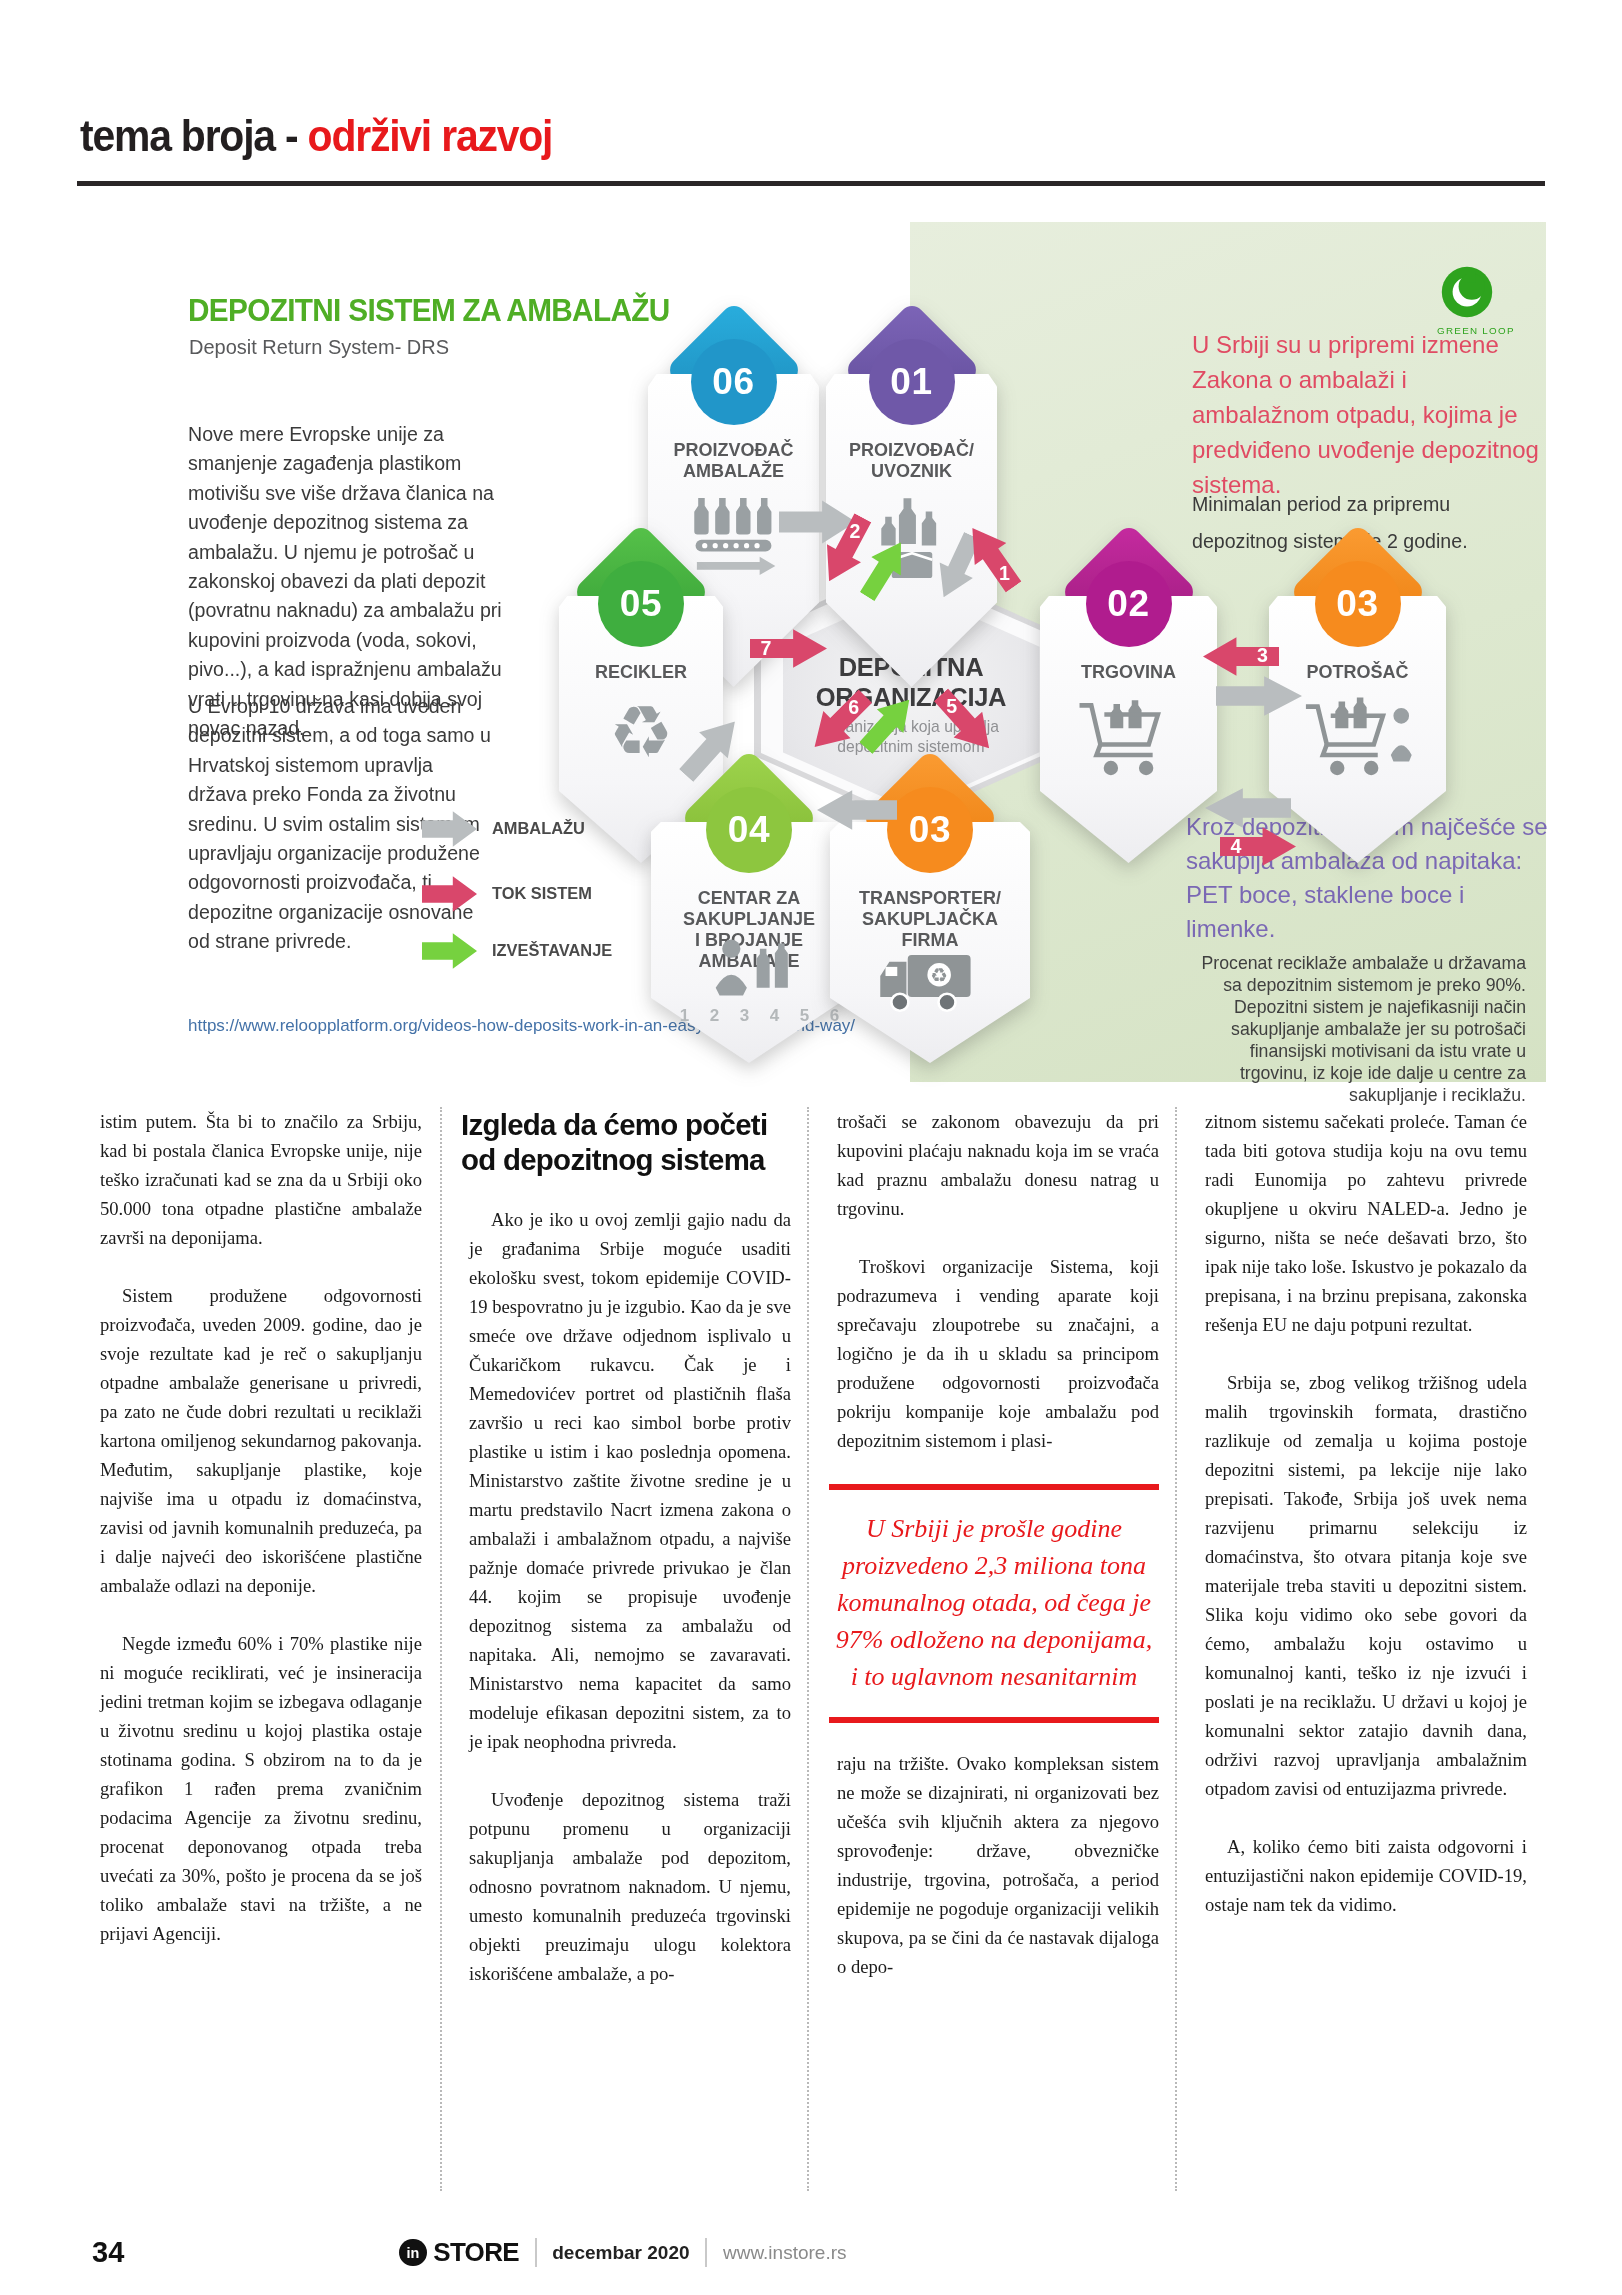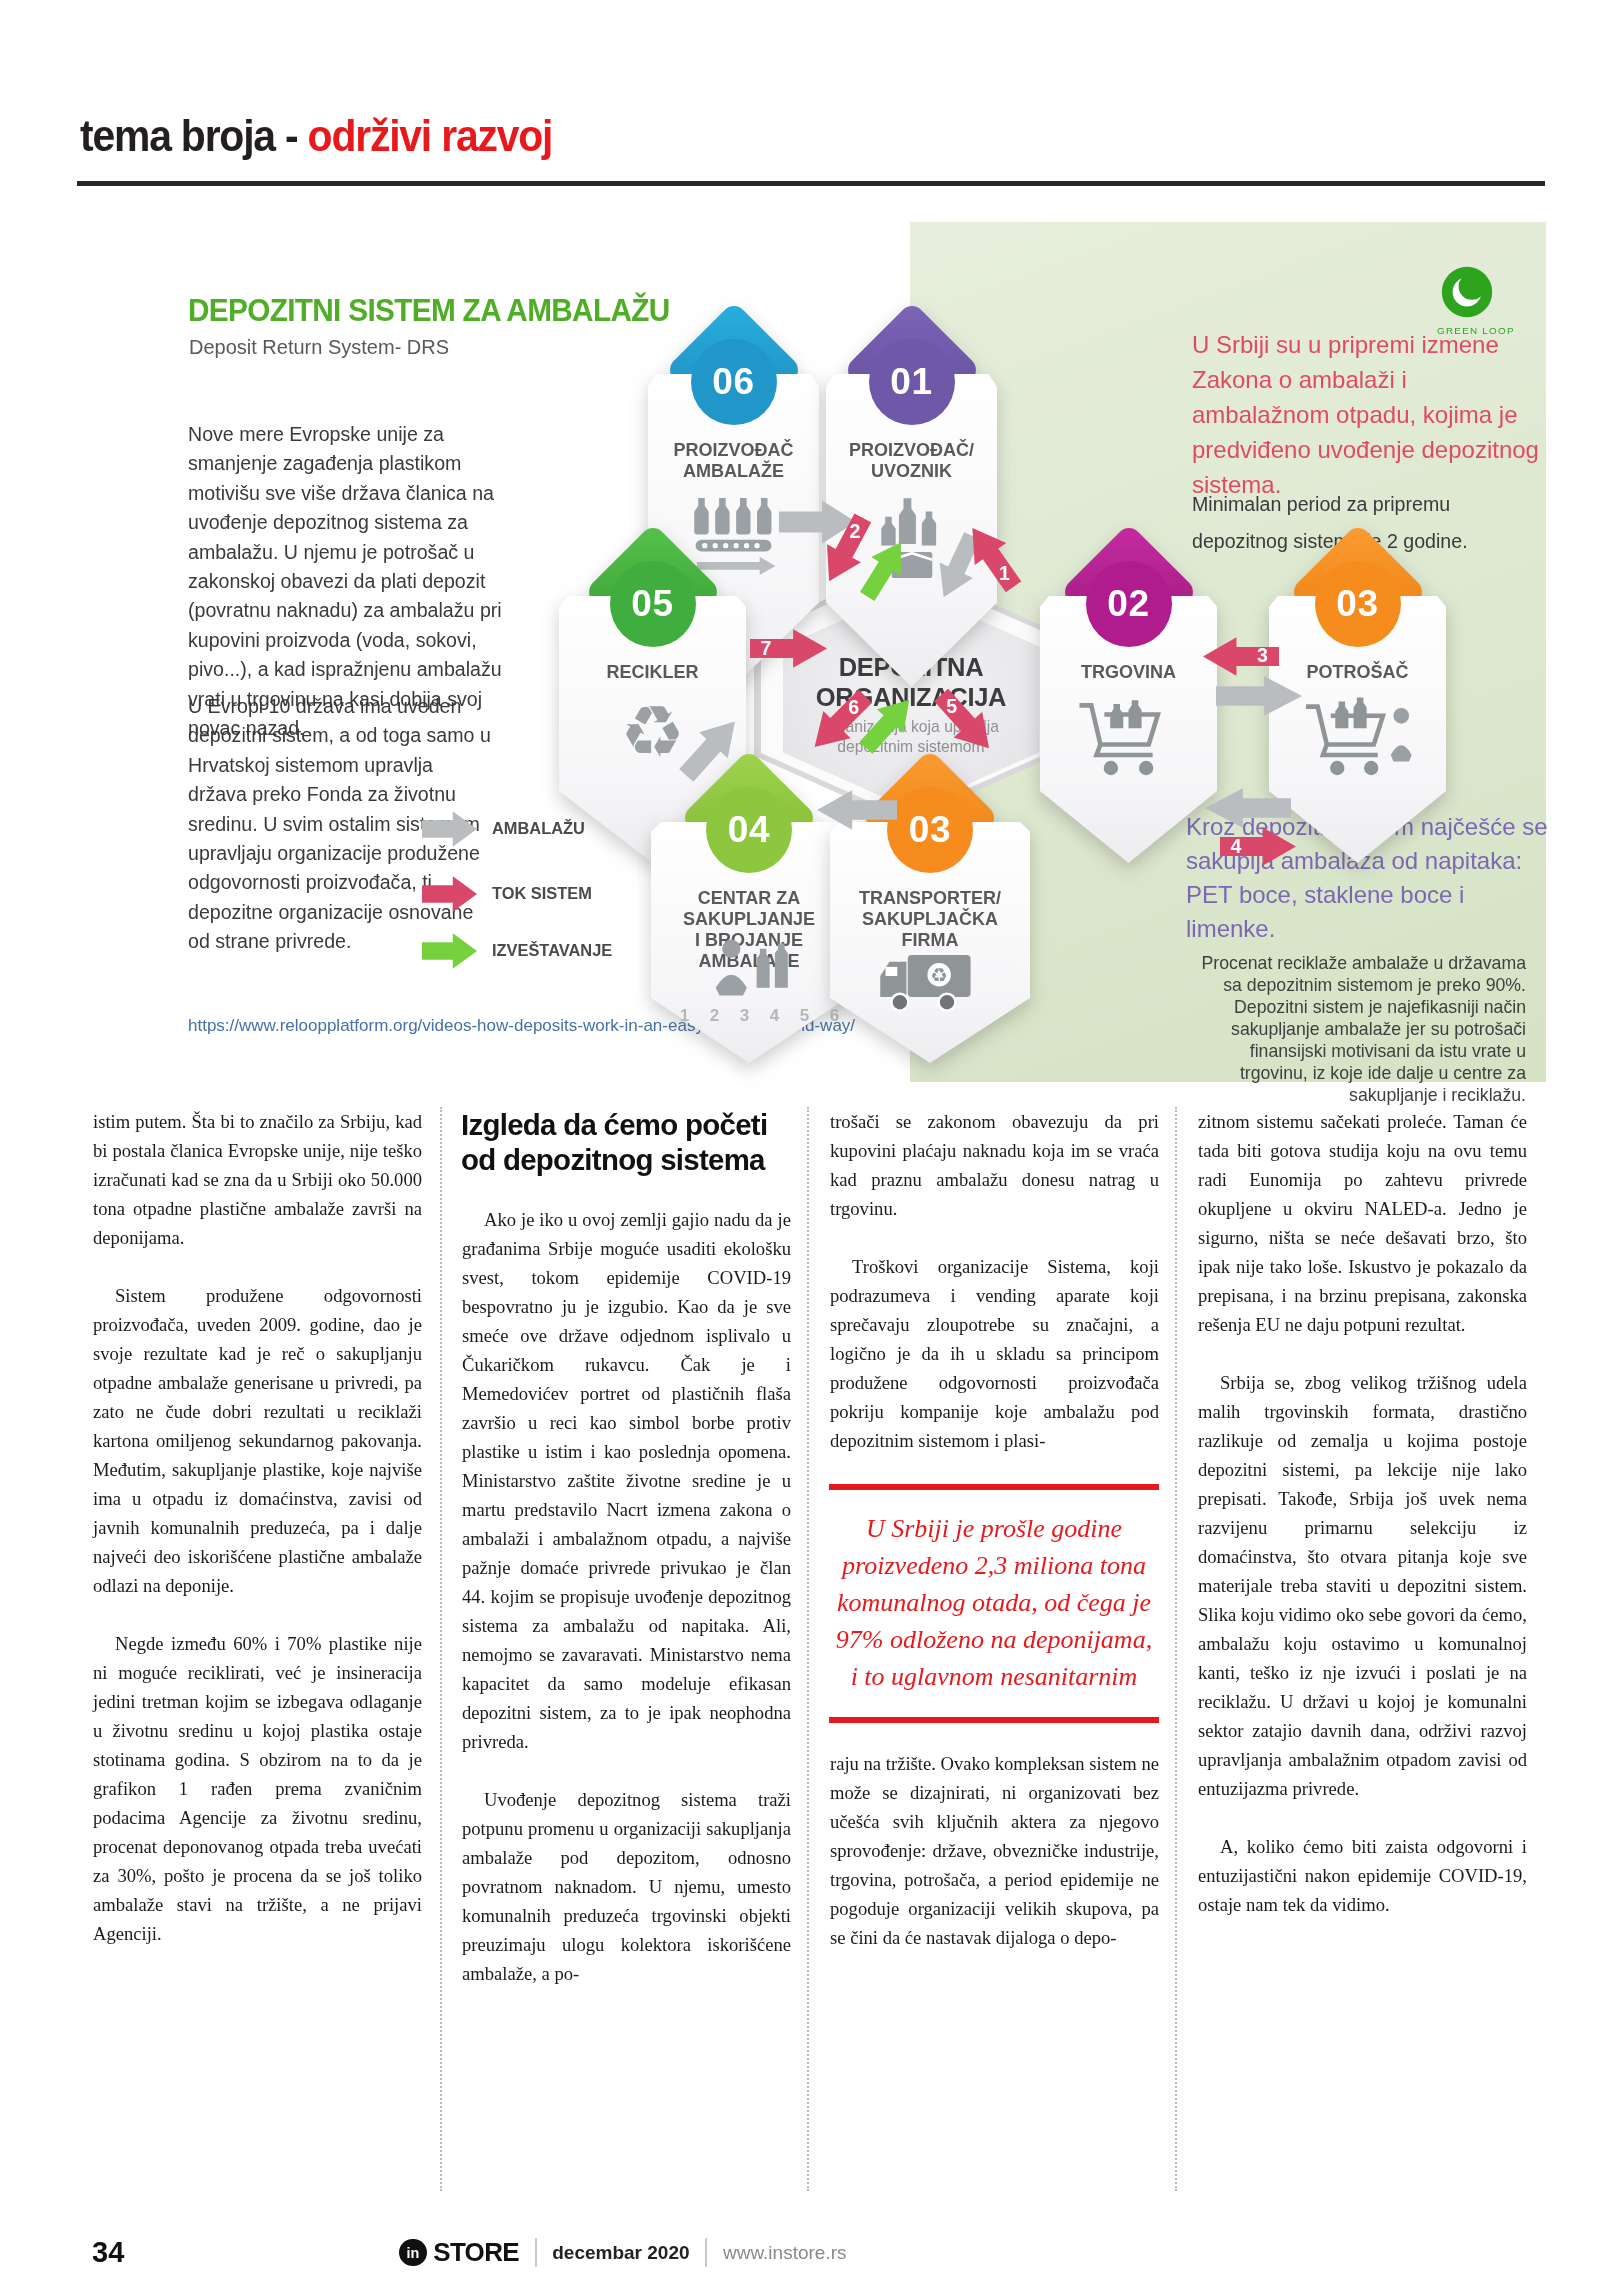--- a/index.html
+++ b/index.html
@@ -69,21 +69,21 @@
   #note-black{left:1192px;top:486px;width:308px;font-size:19.6px;line-height:37px;color:#3a3a3a;}
   #note-purple{left:1186px;top:810px;width:366px;font-size:24px;line-height:34px;color:#7a68b4;}
   #note-black2{left:1186px;top:952px;width:340px;font-size:17.7px;line-height:22px;color:#3f3f3f;text-align:right;}
   #gl-logo{left:1437px;top:262px;width:111px;text-align:left;}
   #gl-text{font-size:9.8px;letter-spacing:1.3px;color:#2ea31e;margin-top:1.3px;}
 
   
   .col{position:absolute;top:1107px;width:330px;height:1091px;overflow:hidden;
        font-family:"Liberation Serif",serif;font-size:18.6px;line-height:29px;color:#1b1b1b;
        text-align:justify;}
-  .col p{margin:0 0 29px 1px;}
+  .col p{margin:0 0 29px 8px;}
   .col p.ind{text-indent:22px;}
   .divider{position:absolute;top:1107px;height:1084px;width:0;border-left:2px dotted #b9b9b9;}
   #headline{font-family:"Liberation Sans",sans-serif;font-weight:bold;font-size:29.4px;
             line-height:35px;color:#111;letter-spacing:-0.7px;margin:0 0 27.5px 0;text-align:left;}
   #quote{border-top:6.5px solid #e8191c;border-bottom:6.5px solid #e8191c;
          margin:3.9px 0 26px 0;padding:19.6px 2.6px 22px 2.6px;
          font-style:italic;font-size:26px;line-height:37px;color:#e8191c;text-align:center;}
 
   
   #footer{left:92px;top:2233px;width:1440px;height:39px;display:flex;align-items:center;}
@@ -193,21 +193,21 @@
           <path d="M62 2h12v16l7 10v44h-26v-44l7-10z"></path>
           <path d="M34 30h10v10l6 8v26h-22v-26l6-8z"></path>
           <path d="M96 22h10v10l6 8v34h-22v-34l6-8z"></path>
           <rect x="44" y="84" width="62" height="40" rx="4"></rect>
         </g>
         <path d="M44 96l31-10 31 10" stroke="#fff" stroke-width="4" fill="none"></path>
       </svg>
     </div>
   </div>
 
-  <div class="node" style="left:559px;top:523px;width:164px;height:340px;padding-left:23px;">
+  <div class="node" style="left:559px;top:523px;width:164px;height:340px;">
     <div class="diamond" style="background:linear-gradient(135deg,#57c24a,#2f9932);"></div>
     <div class="plaque"></div>
     <div class="notch" style="background:#3fae3f;"></div>
     <div class="num">05</div>
     <div class="label">
       <span>RECIKLER</span><br><span></span>
     </div>
     <div class="icon" style="top:167px;font-size:72px;color:#9aa0a3;">♻</div>
   </div>
 

